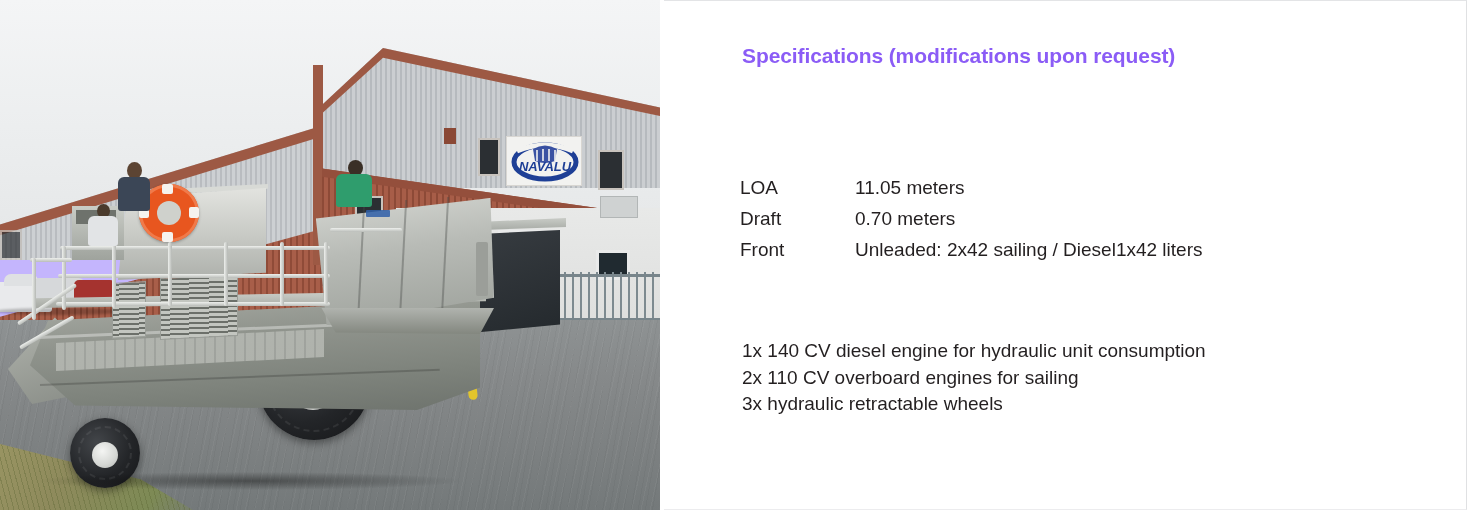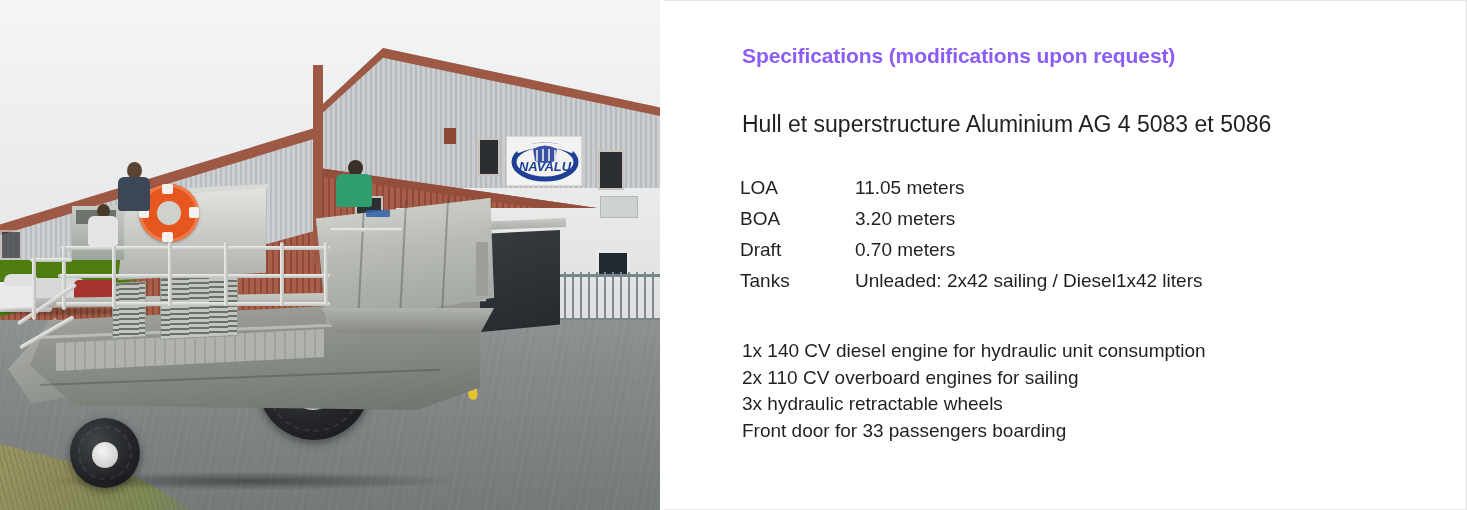--- a/index.html
+++ b/index.html
@@ -20,21 +20,21 @@
   }
 
   
   .photo {
     position: absolute;
     left: 0;
     top: 0;
     width: 660px;
     height: 510px;
     overflow: hidden;
-    background: #4d7c0f;
+    background: #c4b5fd;
   }
   .photo-inner {
     position: absolute;
     inset: 0;
     overflow: hidden;
   }
 
   
   .sky {
     position: absolute;
@@ -662,43 +662,37 @@
 
         <div class="vessel-shadow"></div>
       </div>
     </div>
   </div>
 
   <div class="panel">
 
     <div class="spec-title">Specifications (modifications upon request)</div>
 
-    <div class="spec-subtitle">Hull et superstructure Aluminium AG 4 5083 et 5086</div>
 
     <table class="spec-table">
       <tbody>
         <tr>
           <td class="label">LOA</td>
           <td class="value">11.05 meters</td>
         </tr>
         <tr>
-          <td class="label">BOA</td>
-          <td class="value">3.20 meters</td>
-        </tr>
-        <tr>
           <td class="label">Draft</td>
           <td class="value"> 0.70 meters</td>
         </tr>
         <tr>
-          <td class="label">Tanks</td>
+          <td class="label">Front</td>
           <td class="value">Unleaded: 2x42 sailing / Diesel1x42 liters</td>
         </tr>
       </tbody>
     </table>
 
     <ul class="spec-list">
       <li>1x 140 CV diesel engine for hydraulic unit consumption</li>
       <li>2x 110 CV overboard engines for sailing</li>
       <li>3x hydraulic retractable wheels</li>
-      <li>Front door for 33 passengers boarding</li>
     </ul>
   </div>
 </div>
 
 </body></html>

